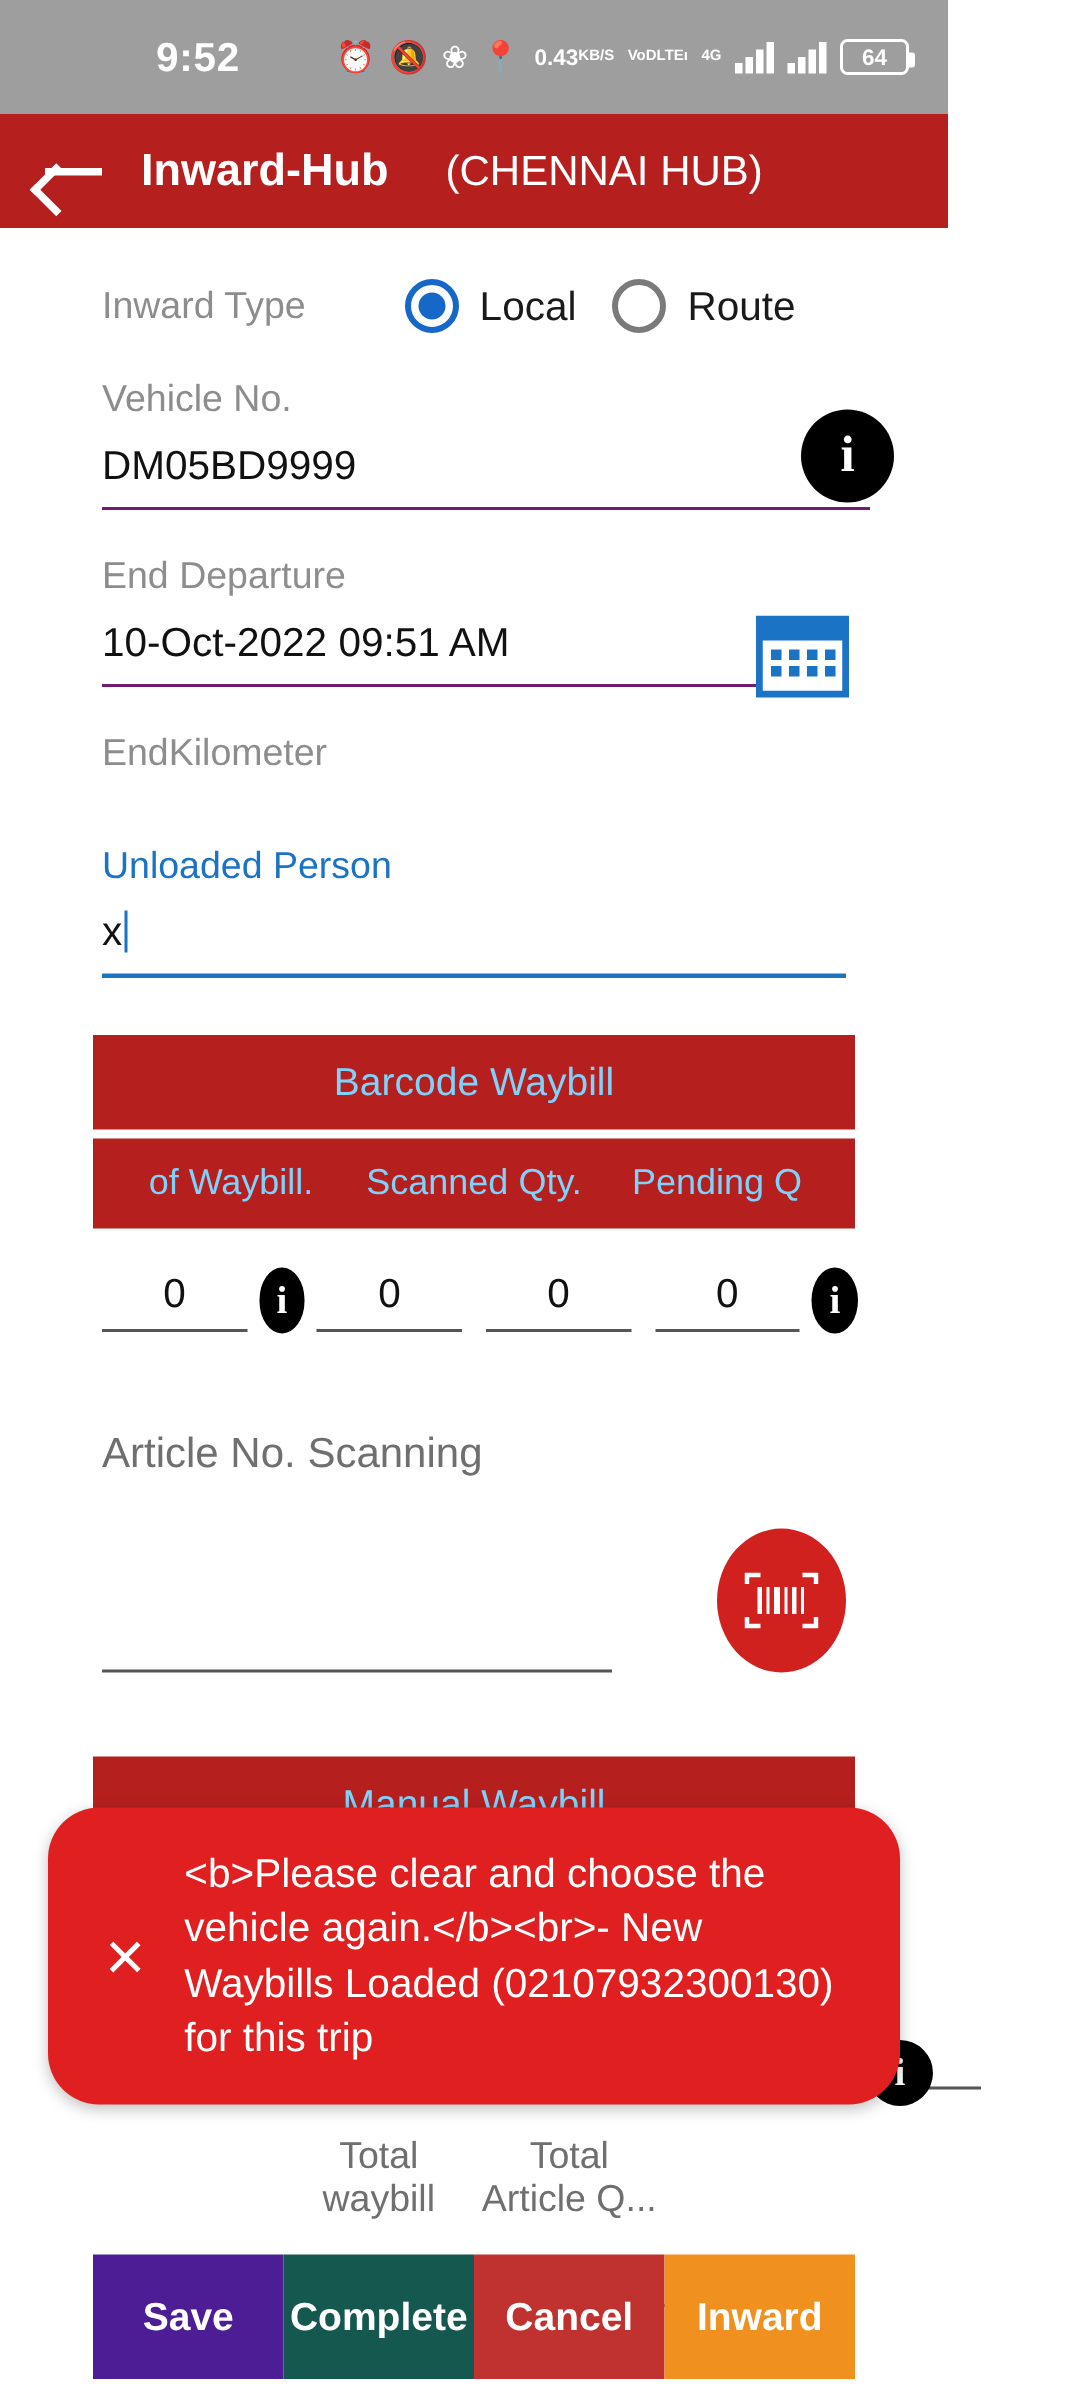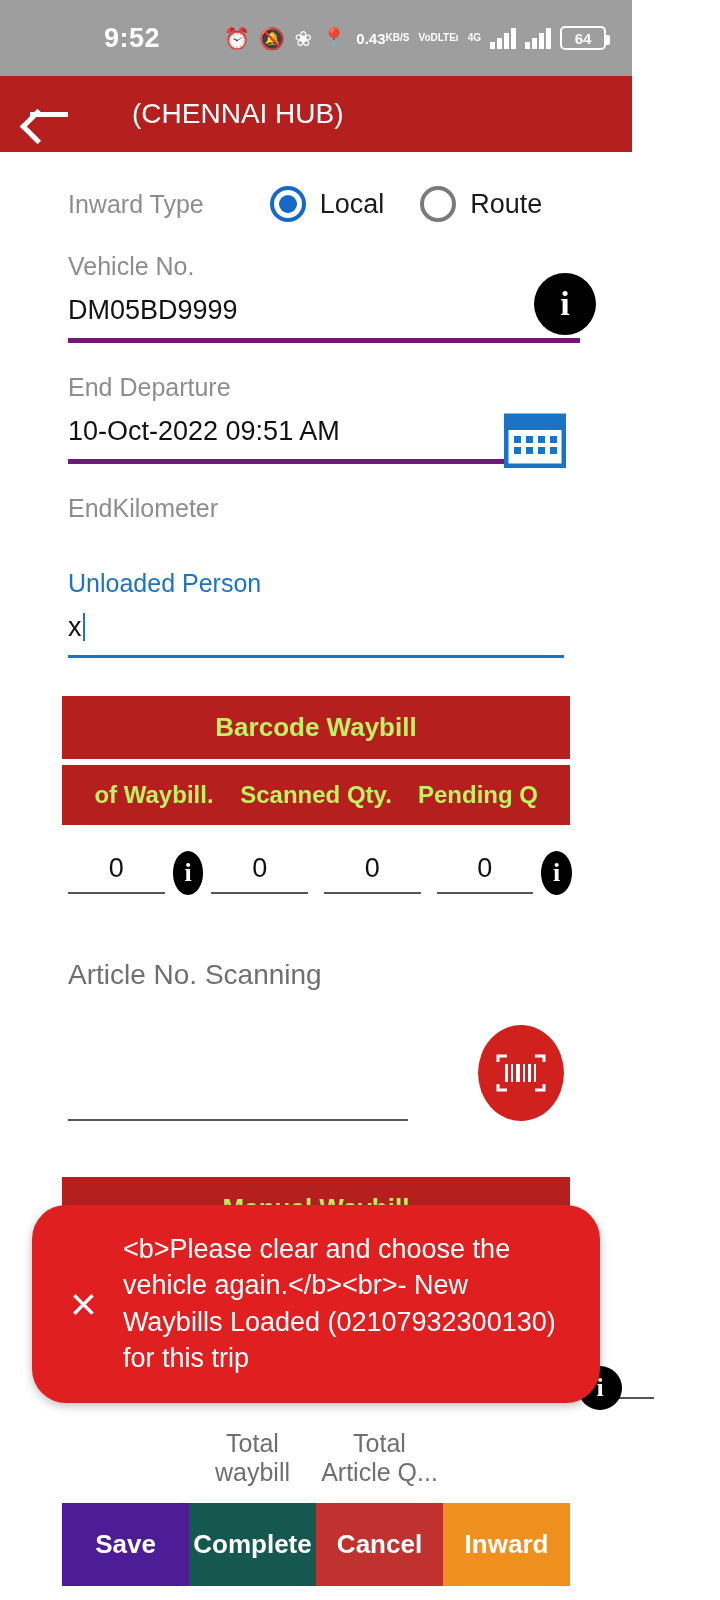--- a/index.html
+++ b/index.html
@@ -55,56 +55,56 @@
   .app-sub { font-size: 28px; font-weight: 400; margin-left: 38px; }
 
   
   .content { padding: 0 0 0 0; position: relative; }
   .row { padding: 0 68px; }
   .label-muted { color: #8d8d8d; font-size: 25px; padding-top: 30px; }
   .label-blue { color: #1a73c4; font-size: 25px; padding-top: 46px; }
 
   .inward-row { display: flex; align-items: center; padding: 34px 68px 0 68px; }
   .inward-row .label-muted { padding-top: 0; flex: 0 0 auto; }
-  .radios { display: flex; align-items: center; margin-left: 66px; gap: 36px; }
+  .radios { display: flex; align-items: center; margin-left: 66px; gap: 24px; }
   .radio { display: flex; align-items: center; gap: 14px; cursor: pointer; }
   .radio .ring {
     width: 36px; height: 36px; border-radius: 50%; border: 4px solid #7a7a7a;
     display: flex; align-items: center; justify-content: center;
   }
   .radio.sel .ring { border-color: #1567c8; }
   .radio.sel .ring:after {
     content: ""; width: 18px; height: 18px; border-radius: 50%; background: #1567c8;
   }
   .radio span { font-size: 27px; color: #1a1a1a; }
 
   .field { position: relative; padding: 0 68px; }
   .field .value {
     font-size: 27px; color: #111; padding: 14px 0 12px 0;
-    border-bottom: 5px solid #701a75; width: 100%;
+    border-bottom: 2px solid #701a75; width: 100%;
   }
   .field.blue .value { border-bottom: 3px solid #1a73c4; }
   .field.short .value { width: 512px; }
   .caret {
     display: inline-block; width: 2px; height: 28px; background: #1a73c4;
     vertical-align: -5px; margin-left: 1px;
   }
 
   .info-badge {
     position: absolute; width: 62px; height: 62px; border-radius: 50%; background: #000;
     color: #fff; font-size: 34px; font-weight: 700; font-family: "Liberation Serif", serif;
     display: flex; align-items: center; justify-content: center; cursor: pointer;
   }
 
   .cal-icon { position: absolute; right: 66px; top: 8px; cursor: pointer; }
 
   
   .band {
-    margin: 0 62px; background: #b5201f; color: #bef264; text-align: center;
-    font-size: 26px; font-weight: 700; padding: 16px 0;
+    margin: 0 62px; background: #b5201f; color: #7dd3fc; text-align: center;
+    font-size: 26px; font-weight: 400; padding: 16px 0;
   }
   .band.sub {
     display: flex; justify-content: space-between; padding: 16px 11px; margin-top: 6px;
     font-size: 24px;
   }
   .band.sub span { flex: 1; text-align: center; }
 
   .qty-row { display: flex; align-items: center; padding: 26px 60px 0 60px; gap: 0; }
   .qty-cell { width: 138px; margin: 0 8px; }
   .qty-cell .v {
@@ -190,20 +190,21 @@
           <i></i>
         </span>
       <span class="battery">
         <span>64</span>
       </span>
     </div>
   </div>
 
   <div class="appbar">
     <div class="back-arrow"></div>
+    <div class="app-title">Inward-Hub</div>
     <div class="app-sub">(CHENNAI HUB)</div>
   </div>
 
   <div class="content under-toast">
 
     <div class="inward-row">
       <div class="label-muted">Inward Type</div>
       <div class="radios">
         <div class="radio sel">
           <span class="ring"></span>

